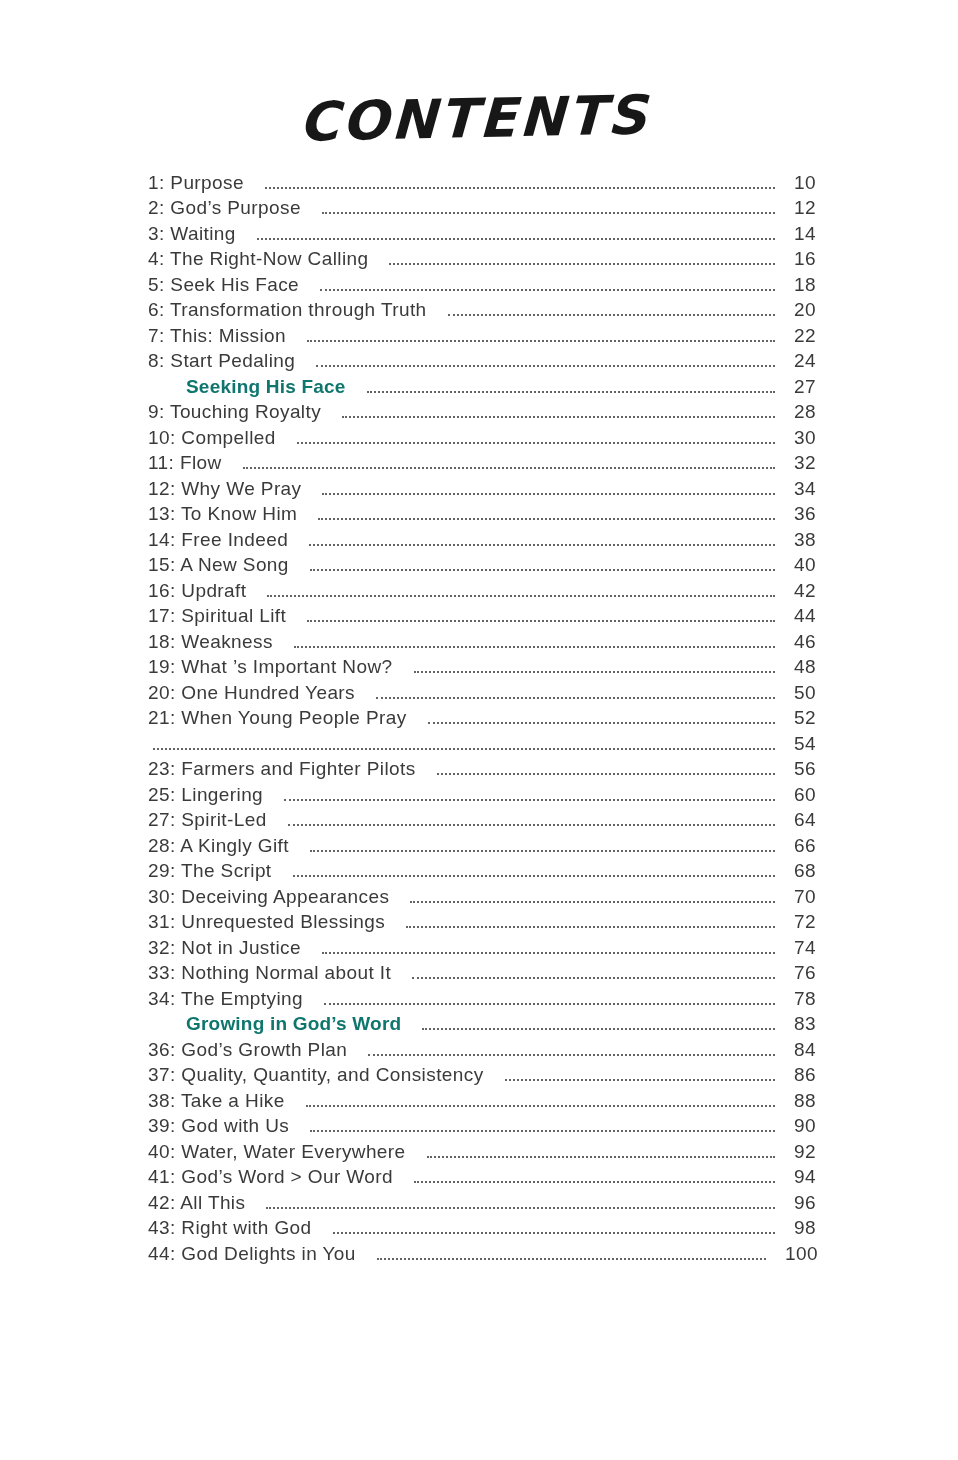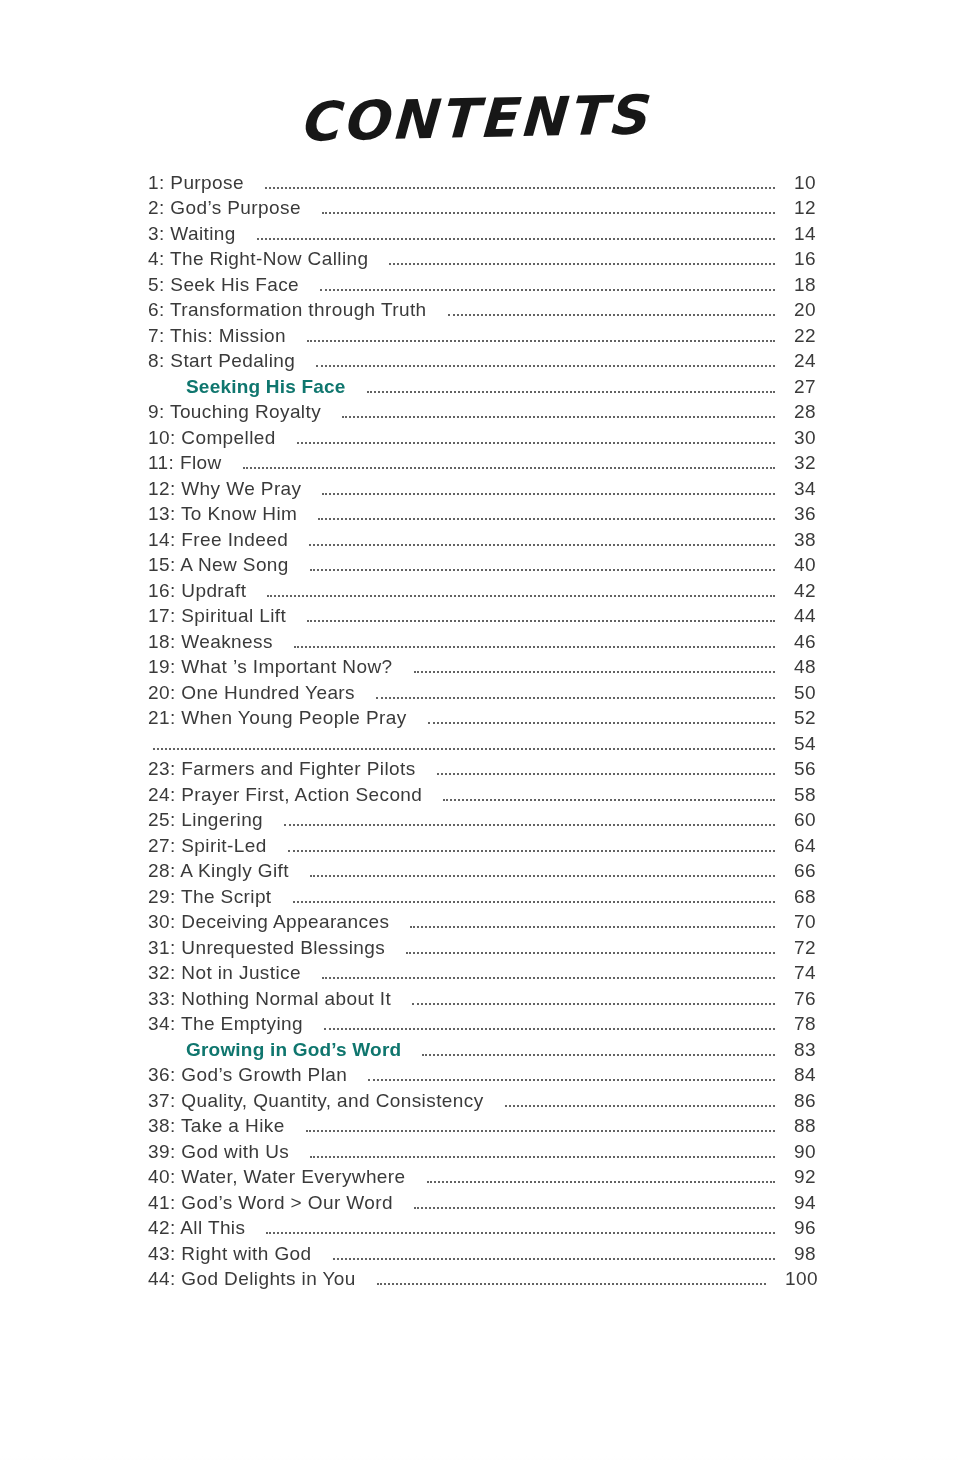--- a/index.html
+++ b/index.html
@@ -226,25 +226,20 @@
     <span class="leader"></span>
     <span class="num">54</span>
   </div>
 
   <div class="row">
     <span class="label">23: Farmers and Fighter Pilots</span>
     <span class="leader"></span>
     <span class="num">56</span>
   </div>
 
-  <div class="row">
-    <span class="label">24: Prayer First, Action Second</span>
-    <span class="leader"></span>
-    <span class="num">58</span>
-  </div>
 
   <div class="row">
     <span class="label">25: Lingering</span>
     <span class="leader"></span>
     <span class="num">60</span>
   </div>
 
 
   <div class="row">
     <span class="label">27: Spirit-Led</span>

